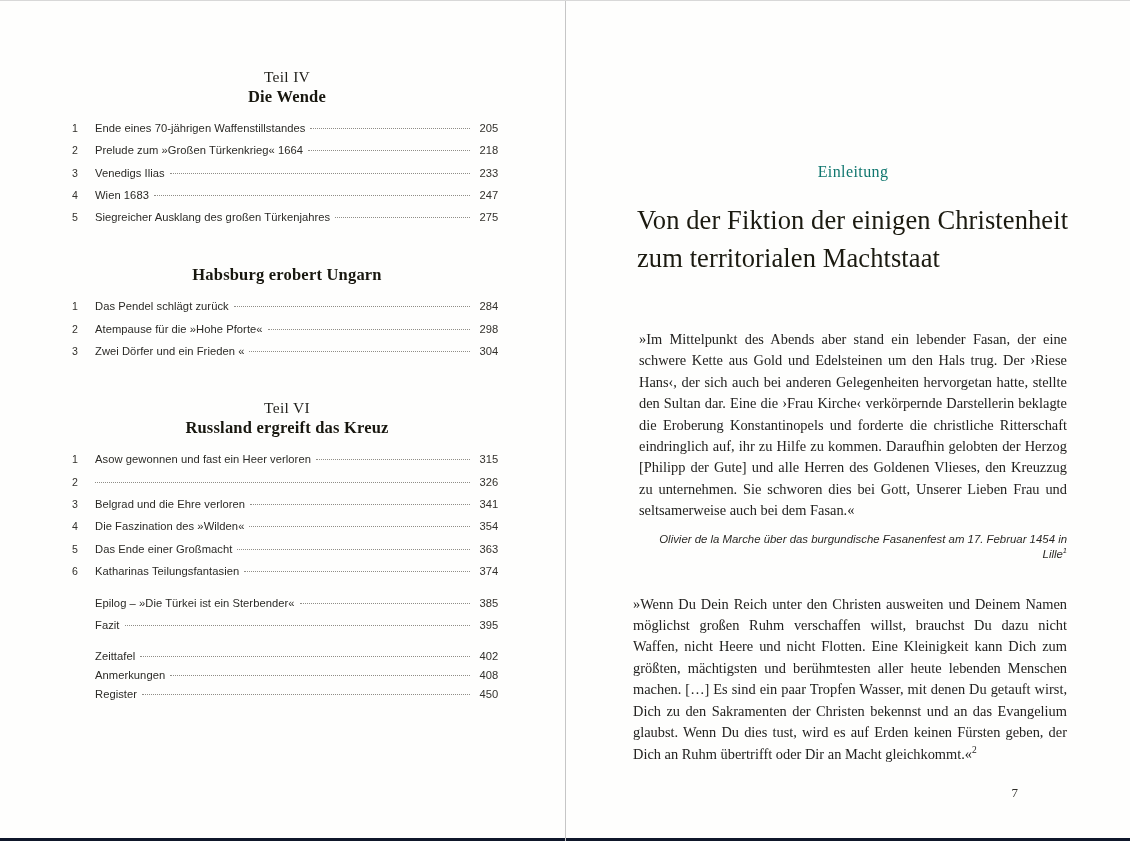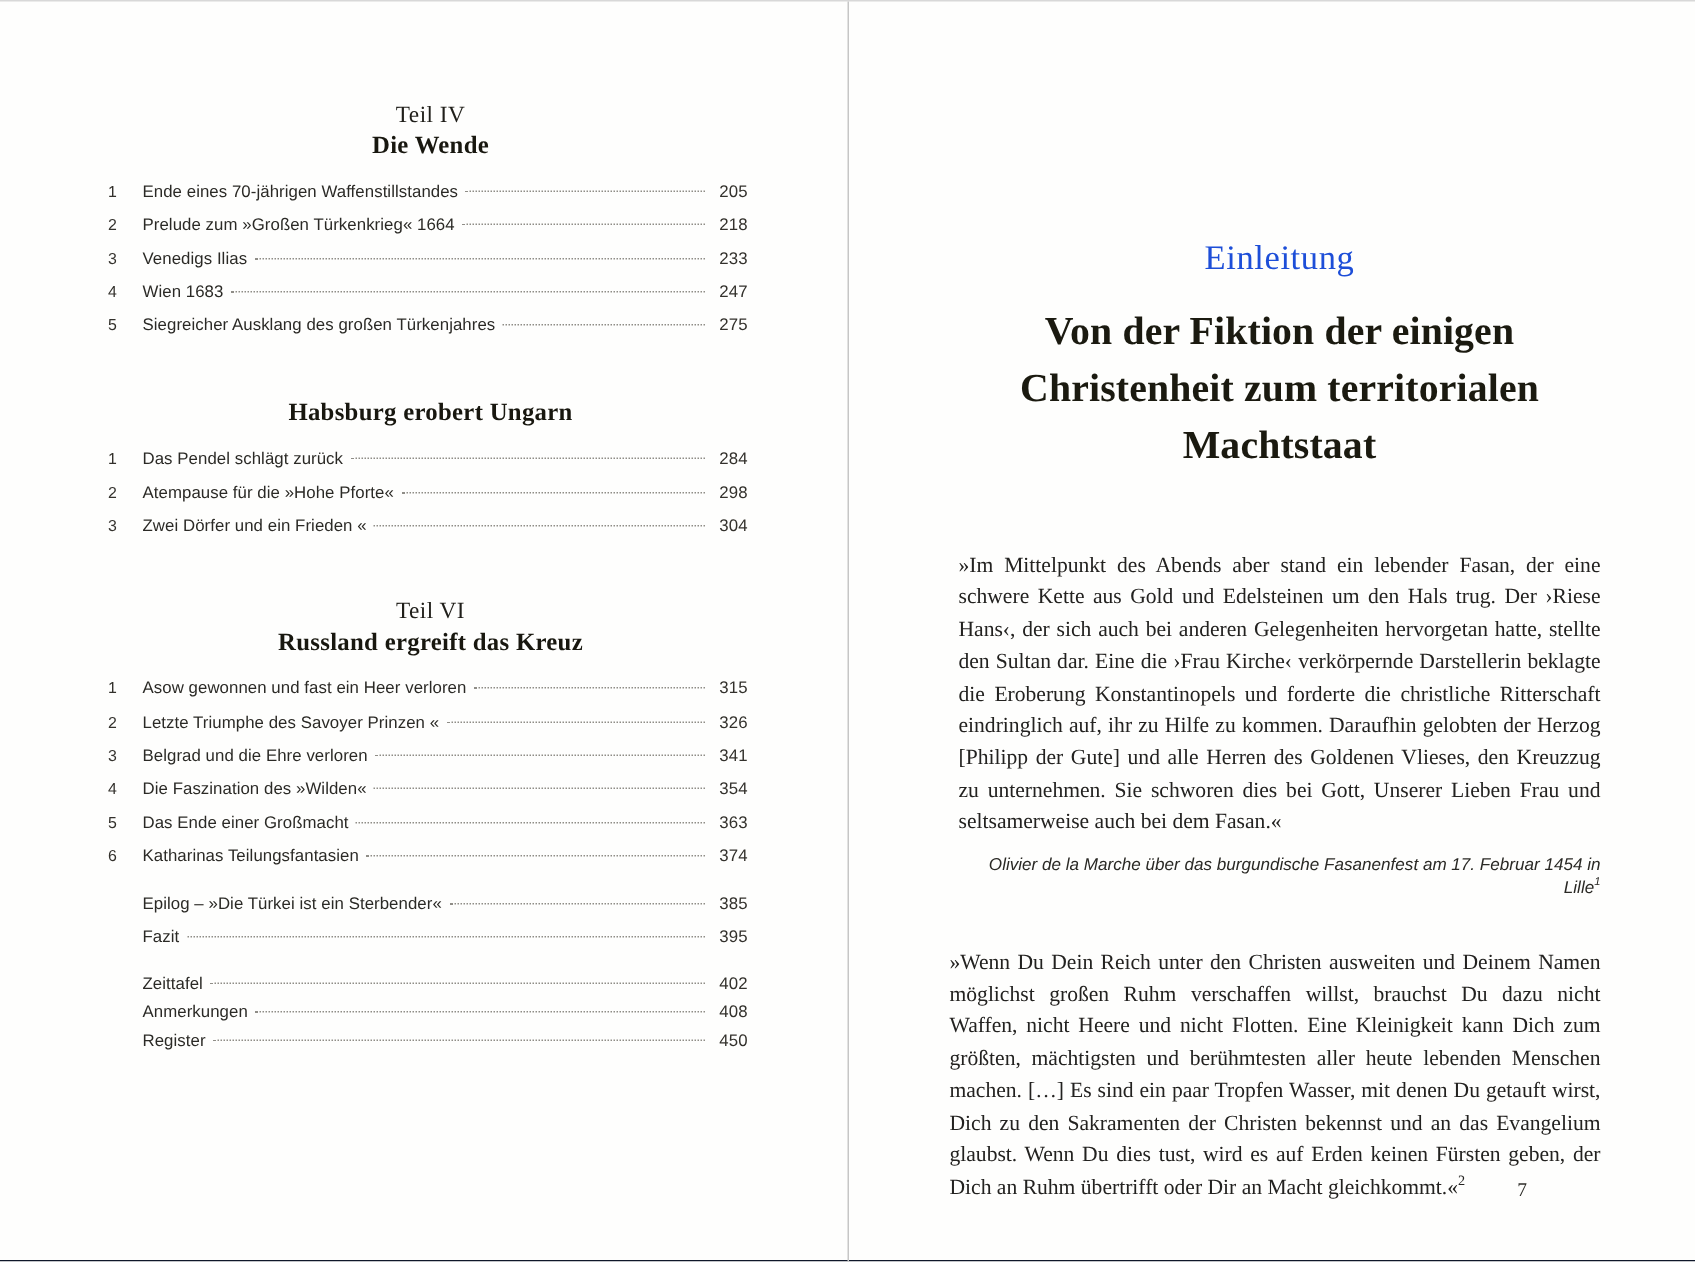--- a/index.html
+++ b/index.html
@@ -14,21 +14,21 @@
     color: #1d1d18;
     overflow: hidden;
   }
 
   #spread {
     position: relative;
     width: 1130px;
     height: 841px;
     box-sizing: border-box;
     border-top: 1px solid #d8d8d8;
-    border-bottom: 1px solid #0f172a;
+    border-bottom: 3px solid #0f172a;
     background: #fefefd;
     display: flex;
   }
 
   
   #gutter {
     position: absolute;
     left: 565px;
     top: 0;
     width: 1px;
@@ -123,33 +123,32 @@
     left: 68px;
     top: 0;
     width: 440px;
     height: 841px;
   }
 
   #chapter-kicker {
     margin-top: 156px;
     text-align: center;
     font-family: "Liberation Serif", serif;
-    font-size: 23px;
+    font-size: 16px;
     font-weight: 400;
     letter-spacing: 0.4px;
-    color: #1d4ed8;
+    color: #0f766e;
     line-height: 30px;
   }
 
   #chapter-title {
     margin-top: 14px;
-    text-align: center;
     font-family: "Liberation Serif", serif;
     font-size: 26.5px;
-    font-weight: 700;
+    font-weight: 400;
     line-height: 38px;
     letter-spacing: 0.1px;
     color: #1b1a10;
     padding: 0 4px;
   }
 
   .quote {
     font-family: "Liberation Serif", serif;
     font-size: 14.4px;
     line-height: 21.4px;
@@ -269,21 +268,20 @@
         </div>
         <div class="entries">
           <div class="entry">
             <span class="num">1</span>
             <span class="label">Asow gewonnen und fast ein Heer verloren</span>
             <span class="leader"></span>
             <span class="pg">315</span>
           </div>
           <div class="entry">
             <span class="num">2</span>
-            <span class="label">Letzte Triumphe des Savoyer Prinzen «</span>
             <span class="leader"></span>
             <span class="pg">326</span>
           </div>
           <div class="entry">
             <span class="num">3</span>
             <span class="label">Belgrad und die Ehre verloren</span>
             <span class="leader"></span>
             <span class="pg">341</span>
           </div>
           <div class="entry">

